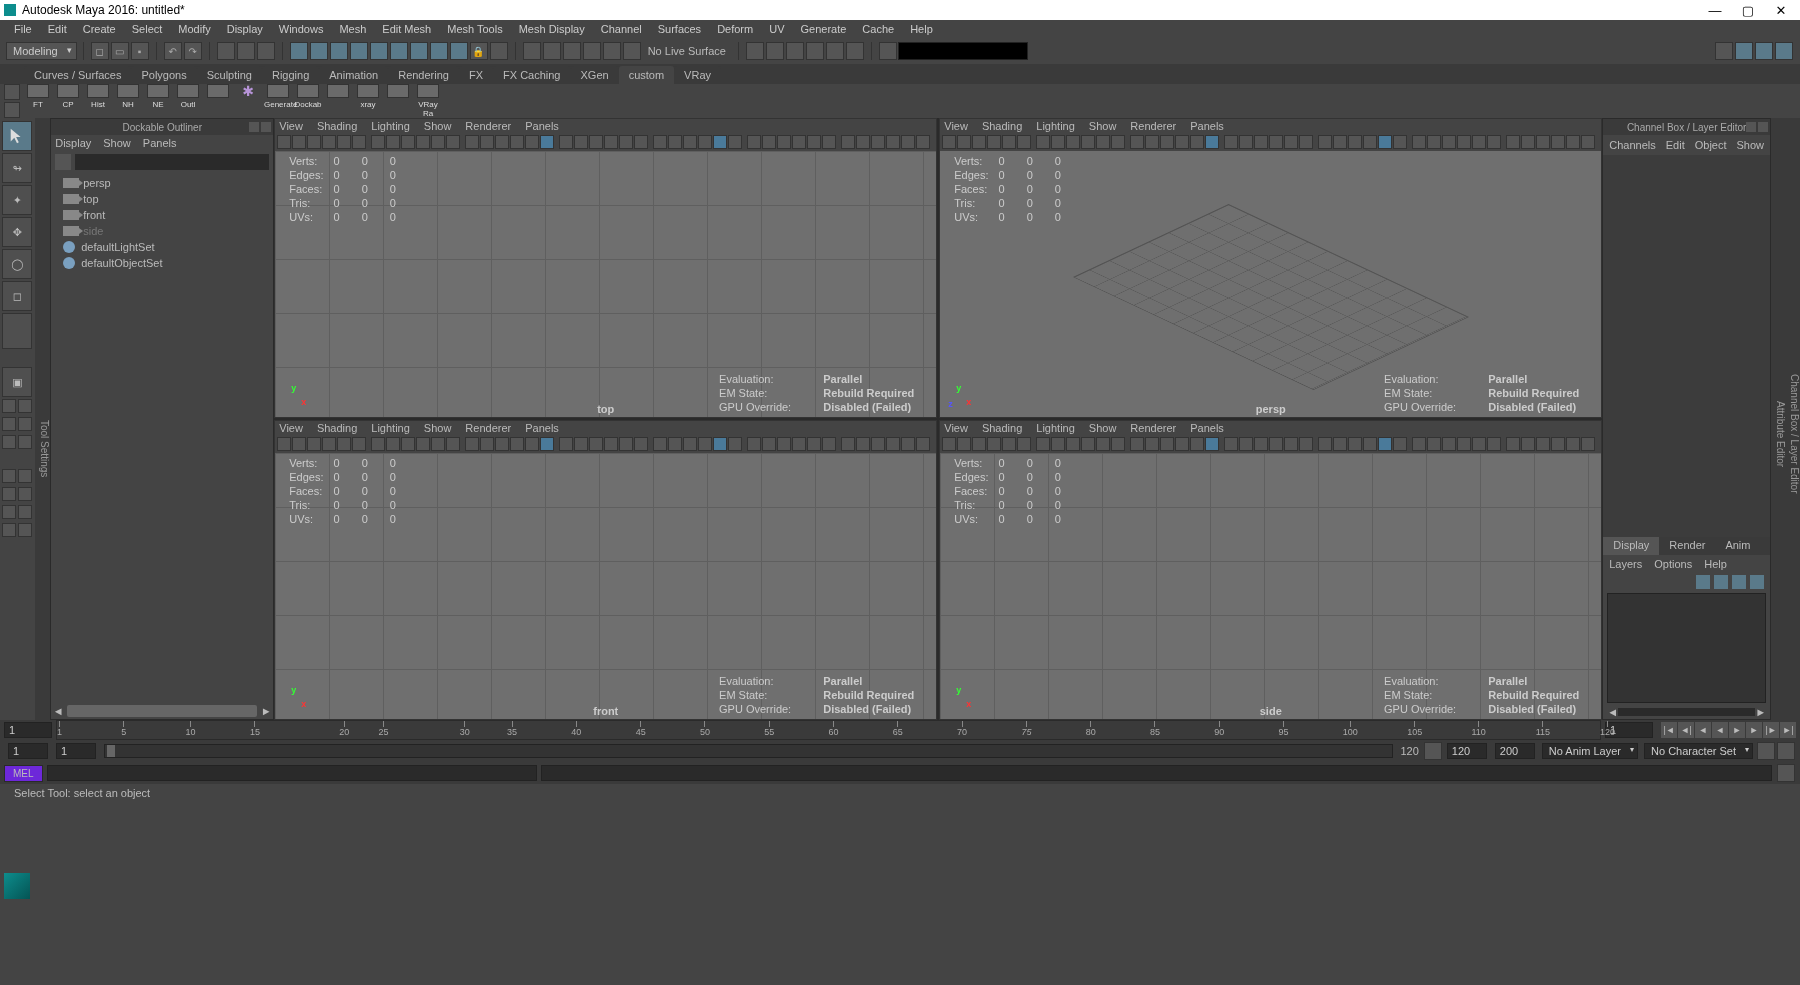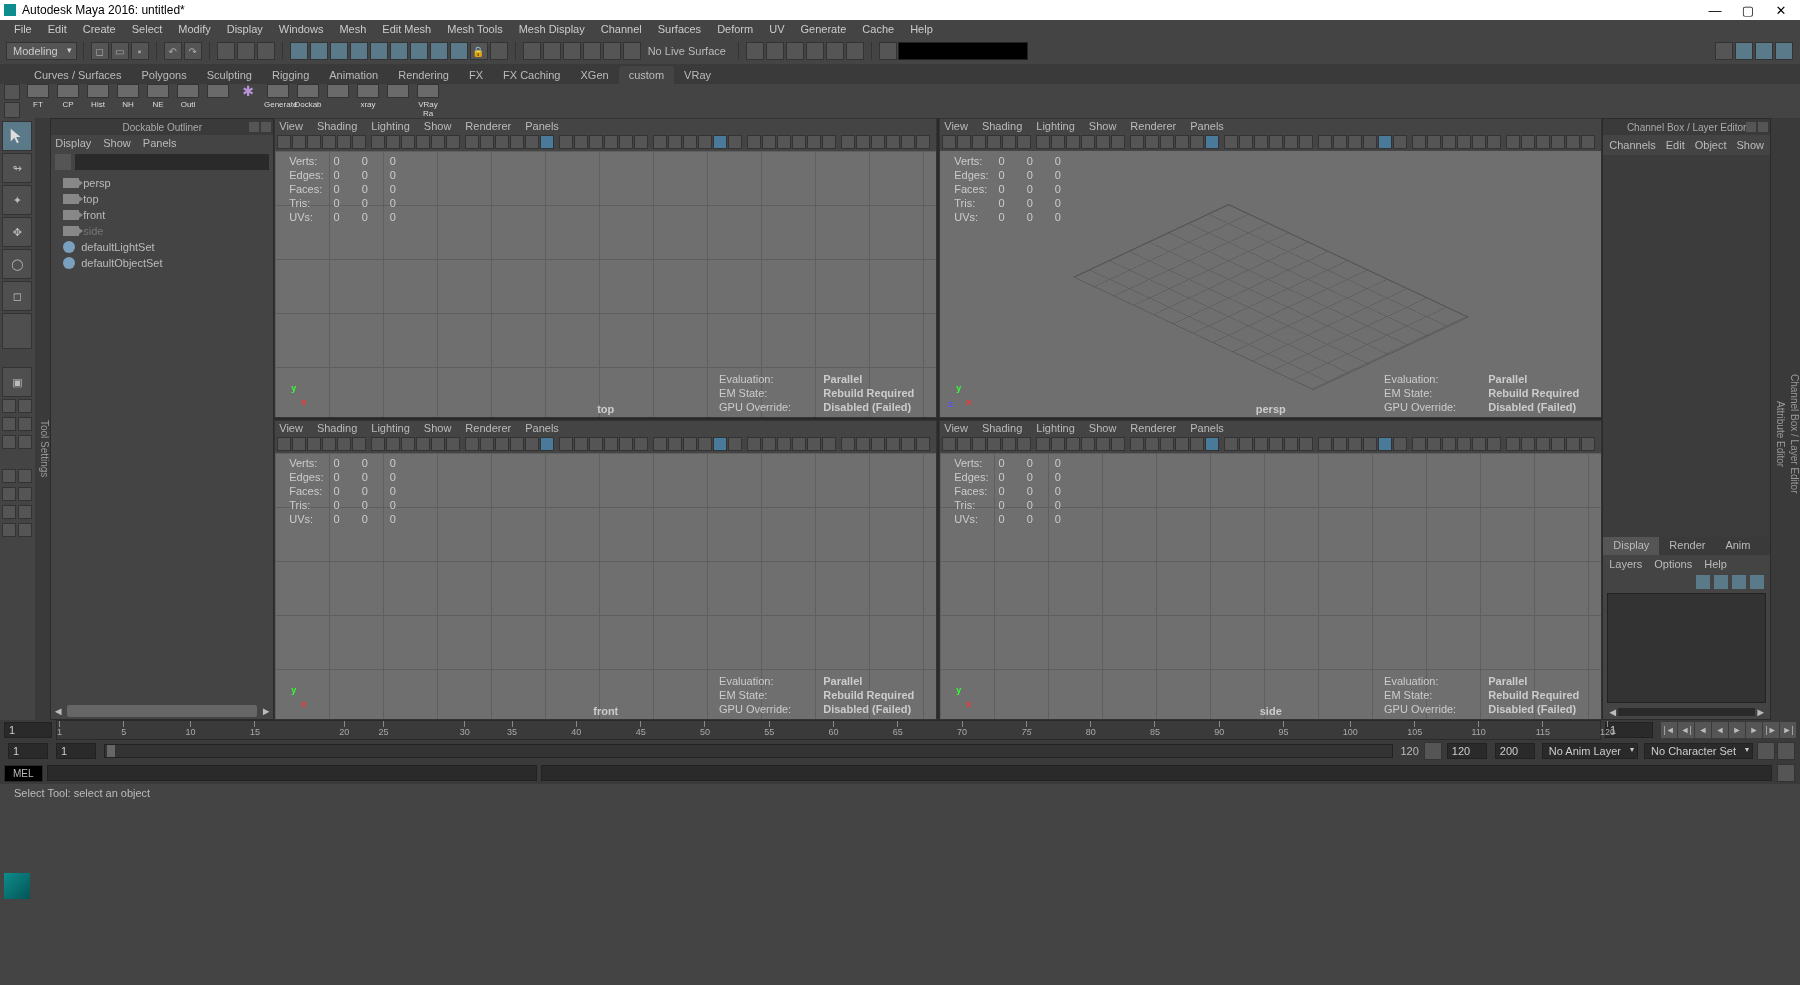--- a/index.html
+++ b/index.html
@@ -117,21 +117,21 @@
 
 
 .range-slider { height: 22px; background: #3a3a3a; display: flex; align-items: center; padding: 0 4px; }
 .range-track { flex: 1; height: 14px; background: #333; border: 1px solid #222; margin: 0 4px; position: relative; }
 .range-track .rng { position: absolute; left: 2px; width: 8px; height: 100%; background: #666; }
 .dd { background: #2a2a2a; border: 1px solid #222; color: #ccc; font-size: 11px; padding: 1px 16px 1px 6px; position: relative; margin: 0 3px; }
 .dd::after { content: "▾"; position: absolute; right: 3px; font-size: 8px; }
 
 
 .cmd-line { height: 22px; background: #3a3a3a; display: flex; align-items: center; padding: 0 4px; gap: 4px; }
-.cmd-line .lbl { background: #000000; padding: 2px 8px; font-size: 10px; border: 1px solid #2a2a2a; }
+.cmd-line .lbl { background: #6d28d9; padding: 2px 8px; font-size: 10px; border: 1px solid #2a2a2a; }
 .cmd-line .inp { height: 16px; background: #2a2a2a; border: 1px solid #222; }
 .cmd-line .inp.a { width: 490px; }
 .cmd-line .inp.b { flex: 1; }
 
 
 .help-line { height: 18px; background: #444; display: flex; align-items: center; padding: 0 14px; font-size: 11px; color: #bbb; }
 
 
 .maya-logo { position: absolute; left: 4px; bottom: 86px; width: 26px; height: 26px; background: linear-gradient(135deg, #0d8d8d, #045454); }
 

